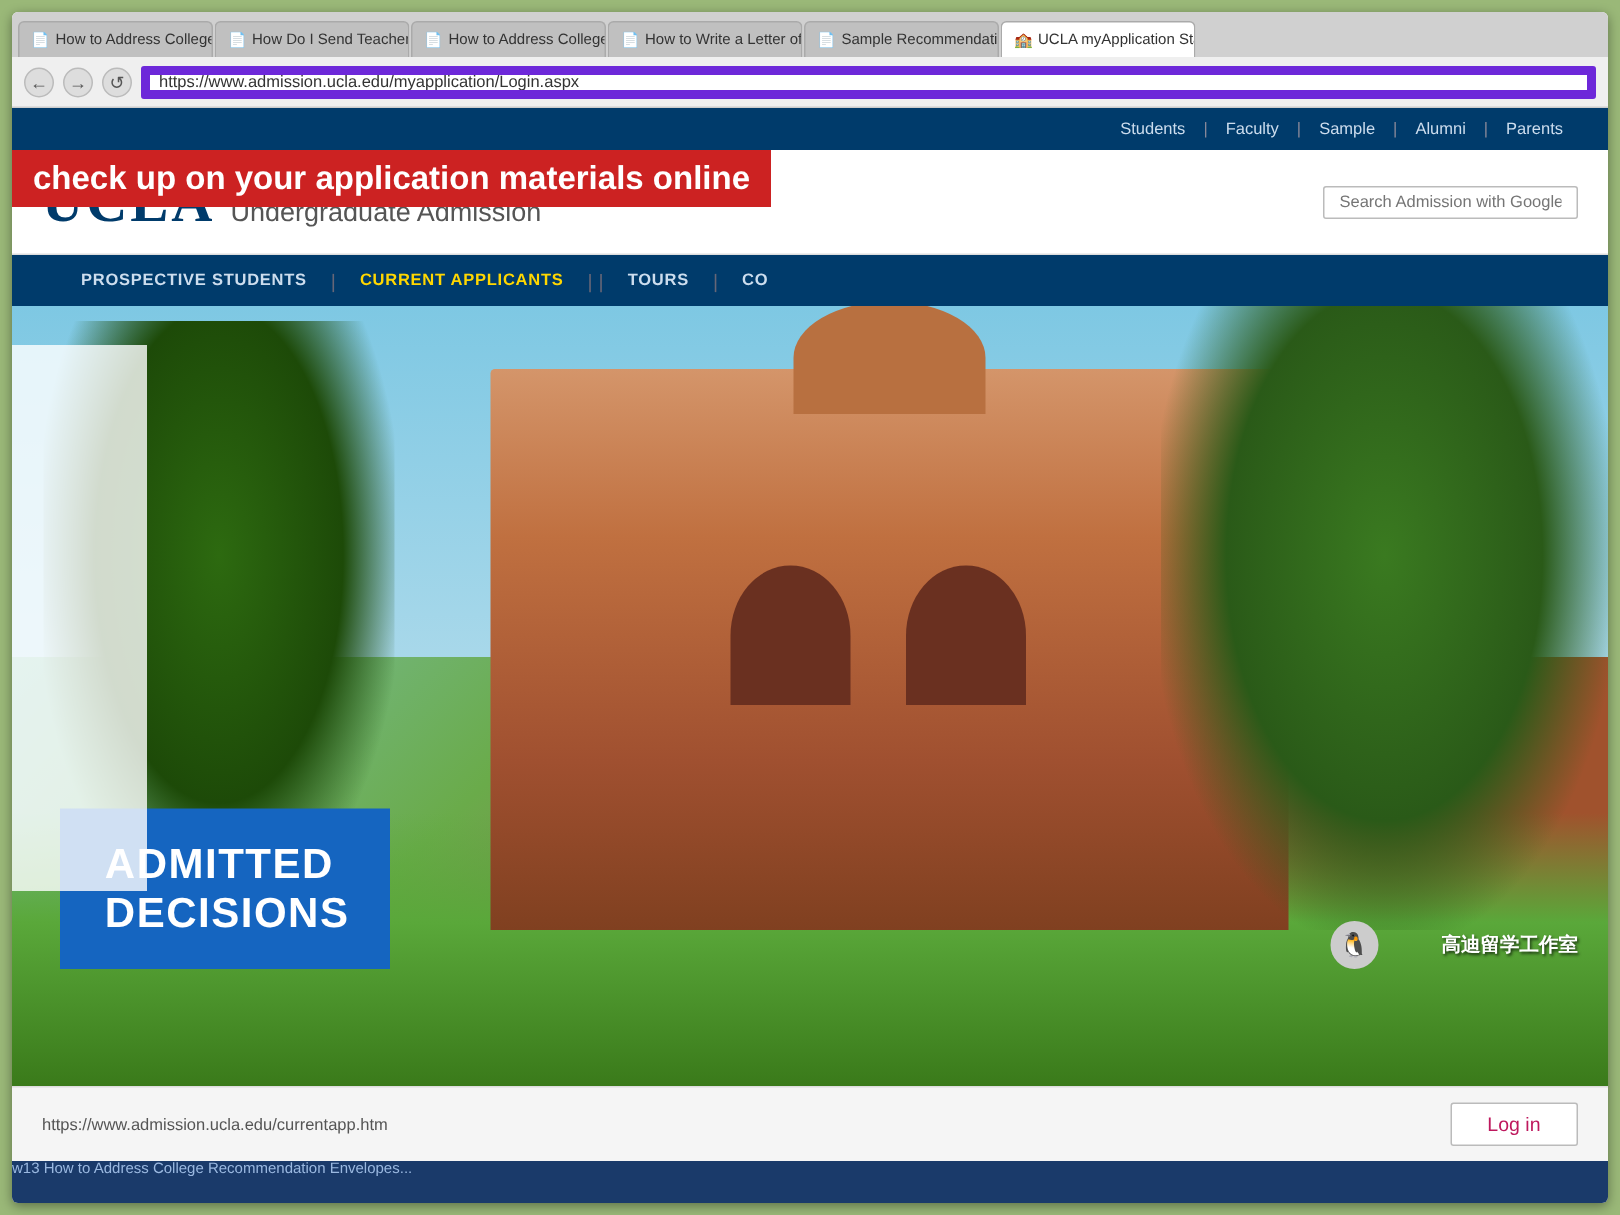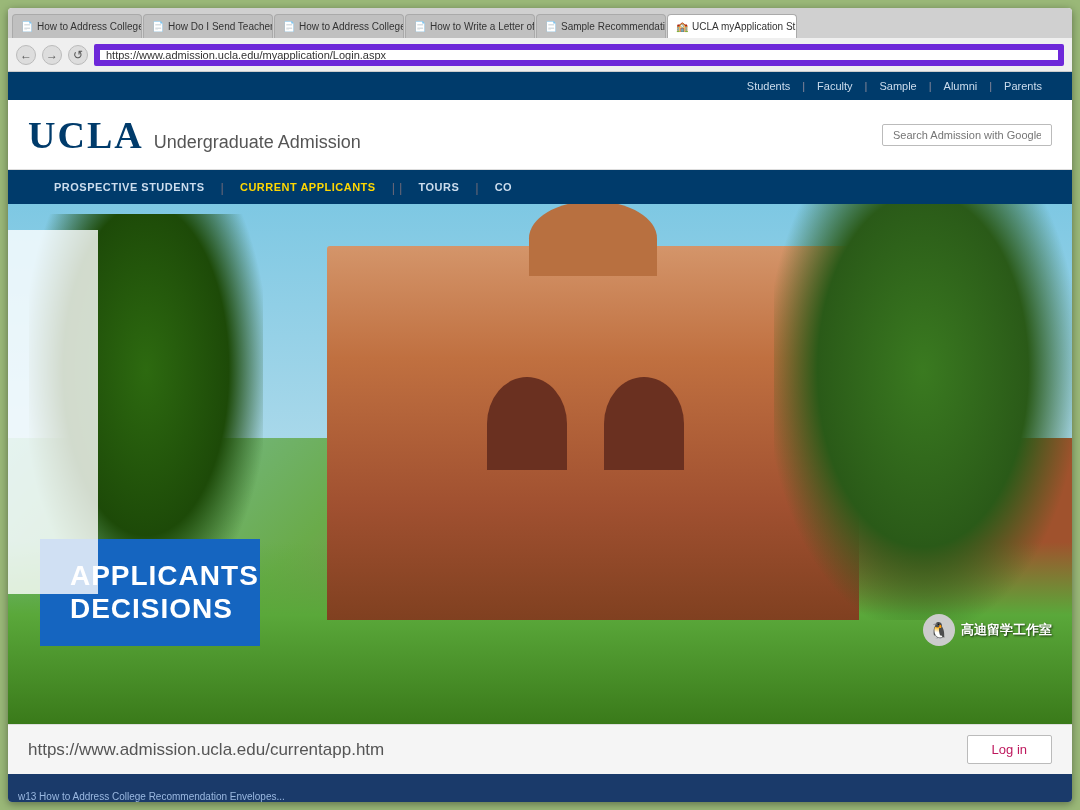--- a/index.html
+++ b/index.html
@@ -283,21 +283,21 @@
       background: #f5f5f5;
       display: flex;
       align-items: center;
       padding: 0 20px;
       border-top: 1px solid #ddd;
       flex-shrink: 0;
       justify-content: space-between;
     }
 
     .status-bar-text {
-      font-size: 17px;
+      font-size: 11px;
       color: #555;
     }
 
     .login-btn {
       background: #fff;
       border: 1px solid #bbb;
       padding: 6px 24px;
       font-size: 13px;
       color: #be185d;
       cursor: pointer;
@@ -324,29 +324,30 @@
       align-items: center;
       justify-content: center;
       font-size: 16px;
     }
 
     .watermark-text {
       font-size: 13px;
       color: #fff;
       text-shadow: 1px 1px 2px rgba(0,0,0,0.7);
       font-weight: bold;
+      margin-left: 36px;
     }
 
     
     .info-bar {
       background: #1a3a6a;
       height: 28px;
       display: flex;
-      align-items: flex-end;
-      padding: 0 10px;
+      align-items: flex-start;
+      padding: 0 0;
       flex-shrink: 0;
     }
 
     .info-bar-text {
       font-size: 10px;
       color: #9ab8e0;
     }
   </style>
 </head>
 <body>
@@ -389,20 +390,23 @@
 
     <div class="address-bar">
       <div class="nav-btn">←</div>
       <div class="nav-btn">→</div>
       <div class="nav-btn">↺</div>
       <input class="address-input" type="text" value="https://www.admission.ucla.edu/myapplication/Login.aspx" style="">
     </div>
 
     <div class="page-content">
 
+      <div class="annotation-banner">
+        <span>check up on your application materials online</span>
+      </div>
 
       <div class="ucla-top-nav">
         <span class="top-nav-link">Students</span>
         <span class="top-nav-sep">|</span>
         <span class="top-nav-link">Faculty</span>
         <span class="top-nav-sep">|</span>
         <span class="top-nav-link">Sample</span>
         <span class="top-nav-sep">|</span>
         <span class="top-nav-link">Alumni</span>
         <span class="top-nav-sep">|</span>
@@ -443,21 +447,21 @@
             <div style="position:absolute;top:35%;left:52%;width:15%;height:25%;background:#6a3020;border-radius:50% 50% 0 0;"></div>
           </div>
 
           <div style="position:absolute;top:2%;left:2%;width:22%;height:75%;background:radial-gradient(ellipse at 50% 40%, #2d6a10 0%, #1d4a08 50%, transparent 75%);"></div>
 
           <div style="position:absolute;top:0%;right:0%;width:28%;height:80%;background:radial-gradient(ellipse at 50% 40%, #3a7a20 0%, #2a5a18 50%, transparent 75%);"></div>
 
           <div class="white-card"></div>
 
           <div class="admission-box">
-            <div class="admission-title">APPLICANTS</div>
+            <div class="admission-title">ADMITTED</div>
             <div class="admission-title">DECISIONS</div>
           </div>
         </div>
 
         <div class="watermark">
           <div class="watermark-icon">
             <span>🐧</span>
           </div>
           <span class="watermark-text">高迪留学工作室</span>
         </div>

